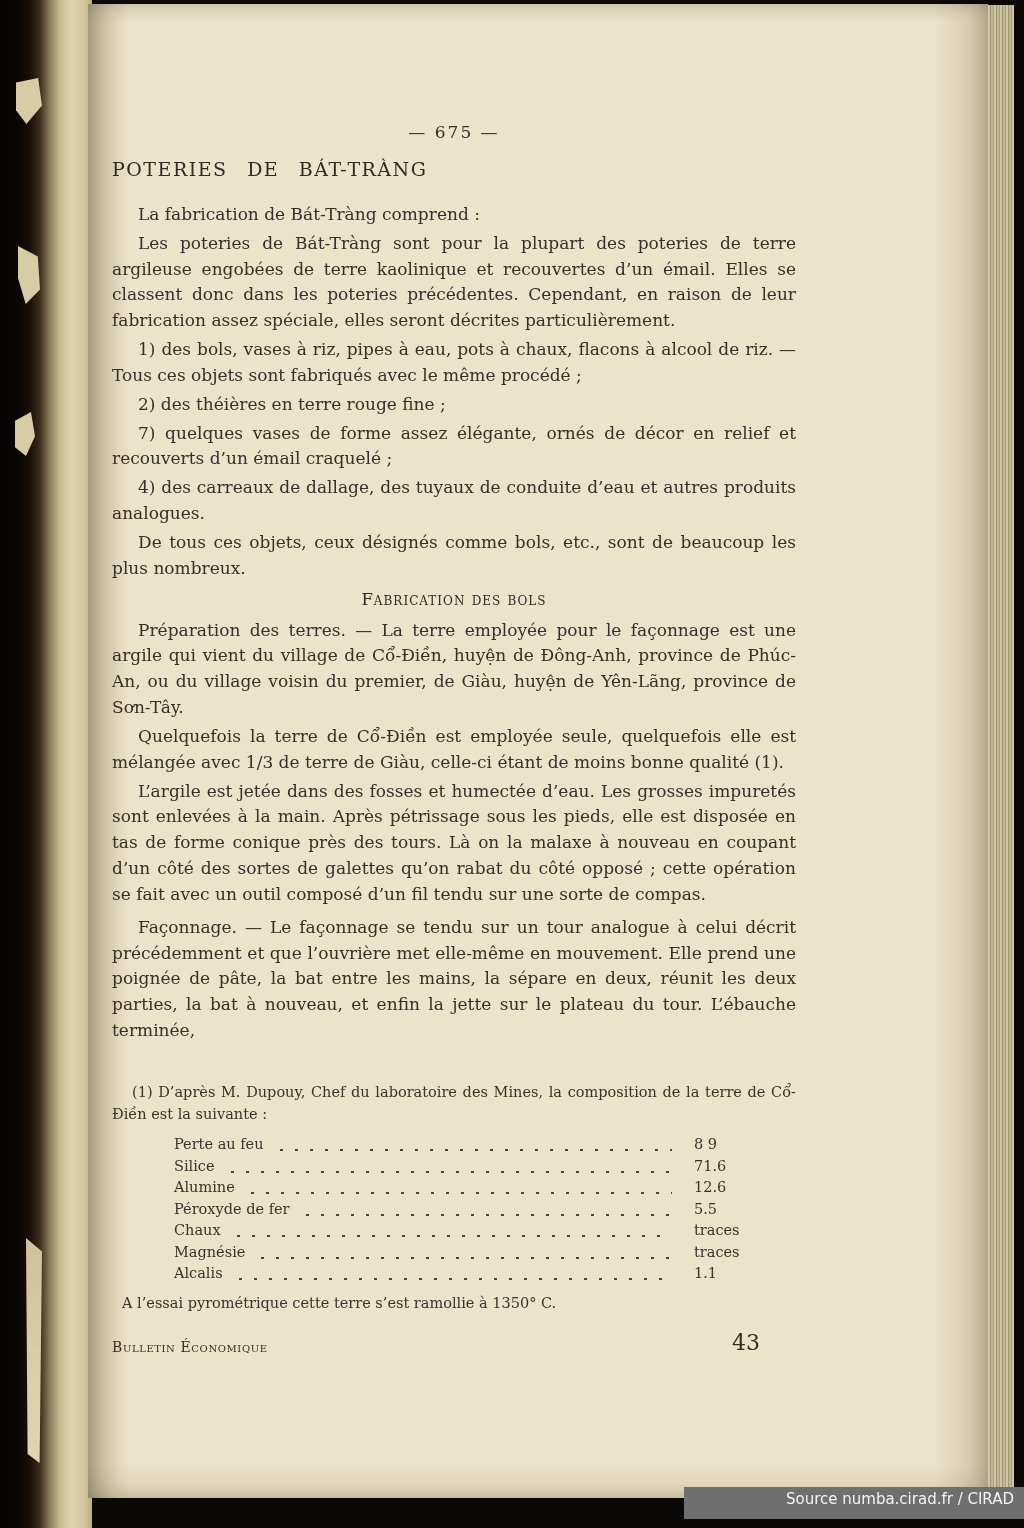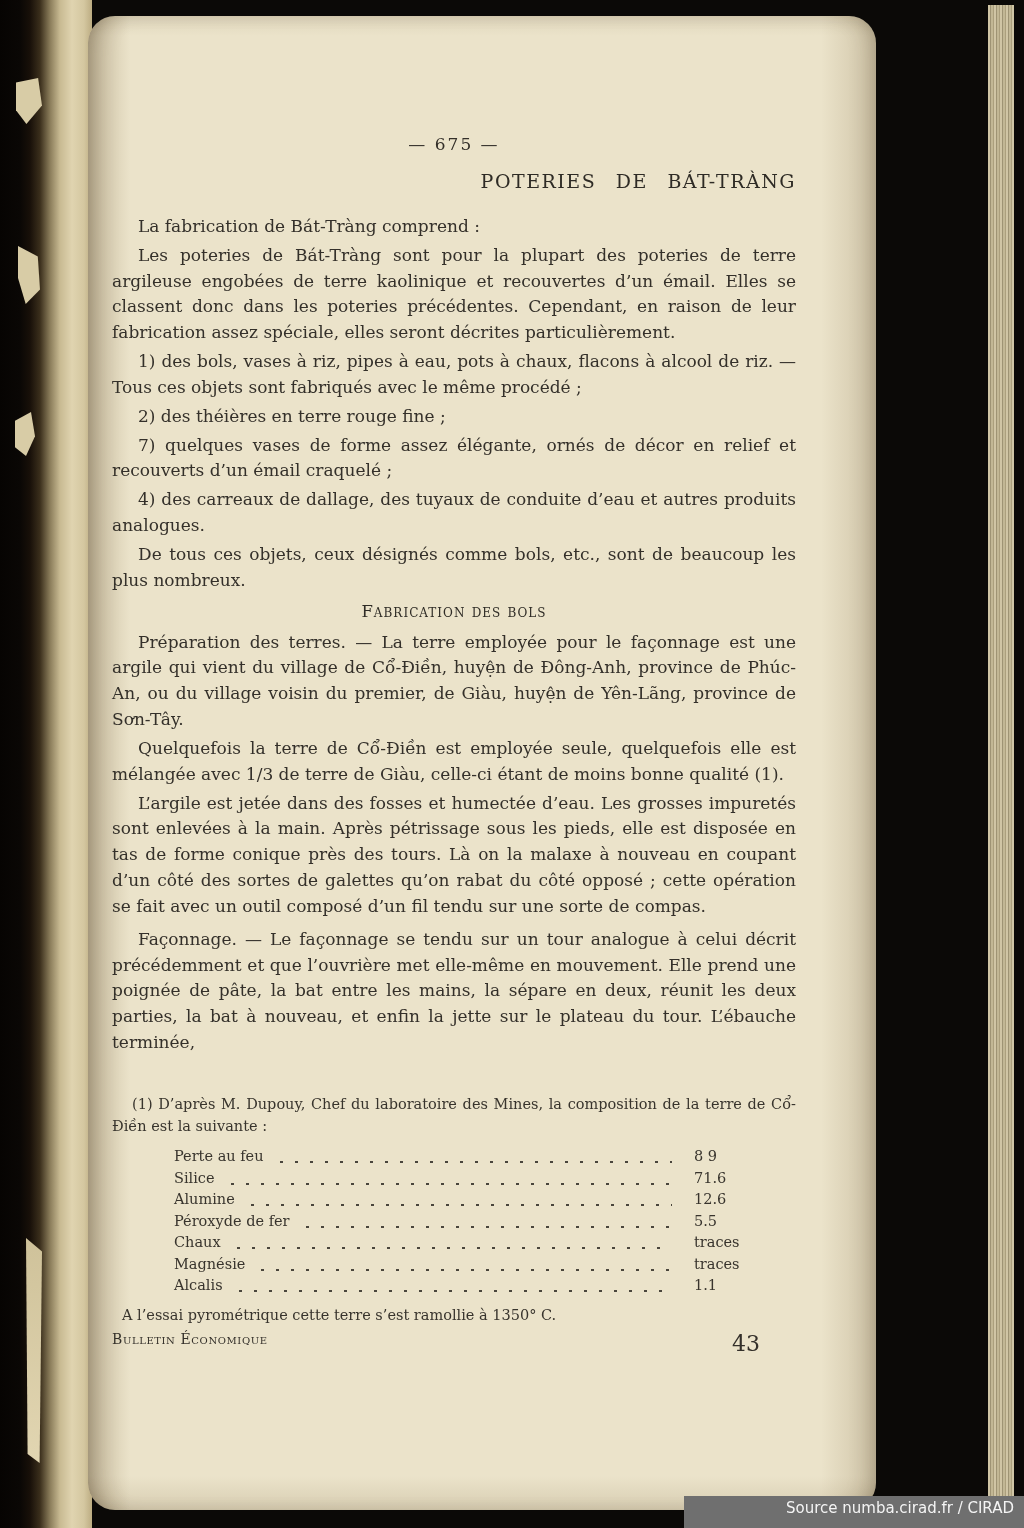--- a/index.html
+++ b/index.html
@@ -24,38 +24,37 @@
   .torn3 { left: 15px; top: 412px; width: 20px; height: 44px; clip-path: polygon(0 20%, 80% 0, 100% 55%, 55% 100%, 0 80%); }
   .torn4 { left: 26px; top: 1238px; width: 16px; height: 225px; clip-path: polygon(0 0, 100% 6%, 85% 100%, 10% 96%); background: linear-gradient(180deg,#cfc29a,#e2d6b2); }
   .edges {
     position: absolute; left: 988px; top: 5px; bottom: 26px; width: 26px;
     background: repeating-linear-gradient(90deg,
       #d0c5a5 0 2px, #9e9374 2px 3px, #c2b795 3px 5px, #ab9f7d 5px 6px);
   }
 
   
   .page {
-    position: absolute; left: 88px; top: 16px; width: 788px; height: 1494px;
+    position: absolute; left: 88px; top: 4px; width: 900px; height: 1494px;
     background:
       linear-gradient(90deg, rgba(115,92,52,.30) 0, rgba(115,92,52,0) 42px),
       linear-gradient(270deg, rgba(115,92,52,.24) 0, rgba(115,92,52,0) 55px),
       linear-gradient(0deg, rgba(115,92,52,.16) 0, rgba(115,92,52,0) 34px),
       linear-gradient(180deg, rgba(115,92,52,.10) 0, rgba(115,92,52,0) 20px),
       #ebe3ca;
     box-shadow: inset 18px 0 28px -18px rgba(50,35,15,.45), inset -14px 0 24px -14px rgba(50,35,15,.35);
-    border-radius: 27px;
   }
   .text-col {
     position: absolute; left: 24px; top: 118px; width: 684px;
     color: #34302a;
   }
 
   .folio { text-align: center; font-size: 17px; letter-spacing: 2px; margin-bottom: 16px; }
   .title {
-    text-align: right; font-size: 19px; font-weight: normal;
+    text-align: left; font-size: 19px; font-weight: normal;
     letter-spacing: 1.5px; word-spacing: 12px; margin-bottom: 22px; color: #2e2b25;
   }
 
   p.body {
     font-size: 17px; line-height: 1.52; text-align: justify;
     text-indent: 26px; margin-bottom: 3px;
   }
   .lead { }
   .mt { margin-top: 7px; }
 
@@ -73,29 +72,29 @@
   .fn-leader {
     flex: 1 1 auto; height: 0.9em; margin: 0 22px 0 10px; align-self: flex-end;
     background-image: radial-gradient(circle, #4a463c 1.3px, rgba(0,0,0,0) 1.45px);
     background-size: 15px 8px; background-repeat: repeat-x; background-position: 0 72%;
   }
   .fn-value { flex: none; width: 92px; text-align: left; }
   .fn-close { text-indent: 10px; line-height: 1.5; }
 
   
   .footer-row {
-    margin-top: 4px; width: 648px;
-    display: flex; justify-content: space-between; align-items: flex-start;
+    margin-top: 15px; width: 648px;
+    display: flex; justify-content: space-between; align-items: flex-end;
   }
   .journal { font-variant: small-caps; font-size: 14px; letter-spacing: .6px; }
   .footer-page { font-size: 22px; }
 
   
   .source-bar {
-    position: absolute; right: 0; bottom: 0; height: 32px; min-width: 340px;
+    position: absolute; right: 0; bottom: 9px; height: 32px; min-width: 340px;
     background: #6f6f6f; color: #f4f4f4;
     font-family: "DejaVu Sans", "Liberation Sans", sans-serif; font-size: 15px;
     display: flex; align-items: center; justify-content: flex-end;
     padding: 0 10px 8px 26px;
   }
 </style>
 </head>
 <body>
 
 <div class="scan">

